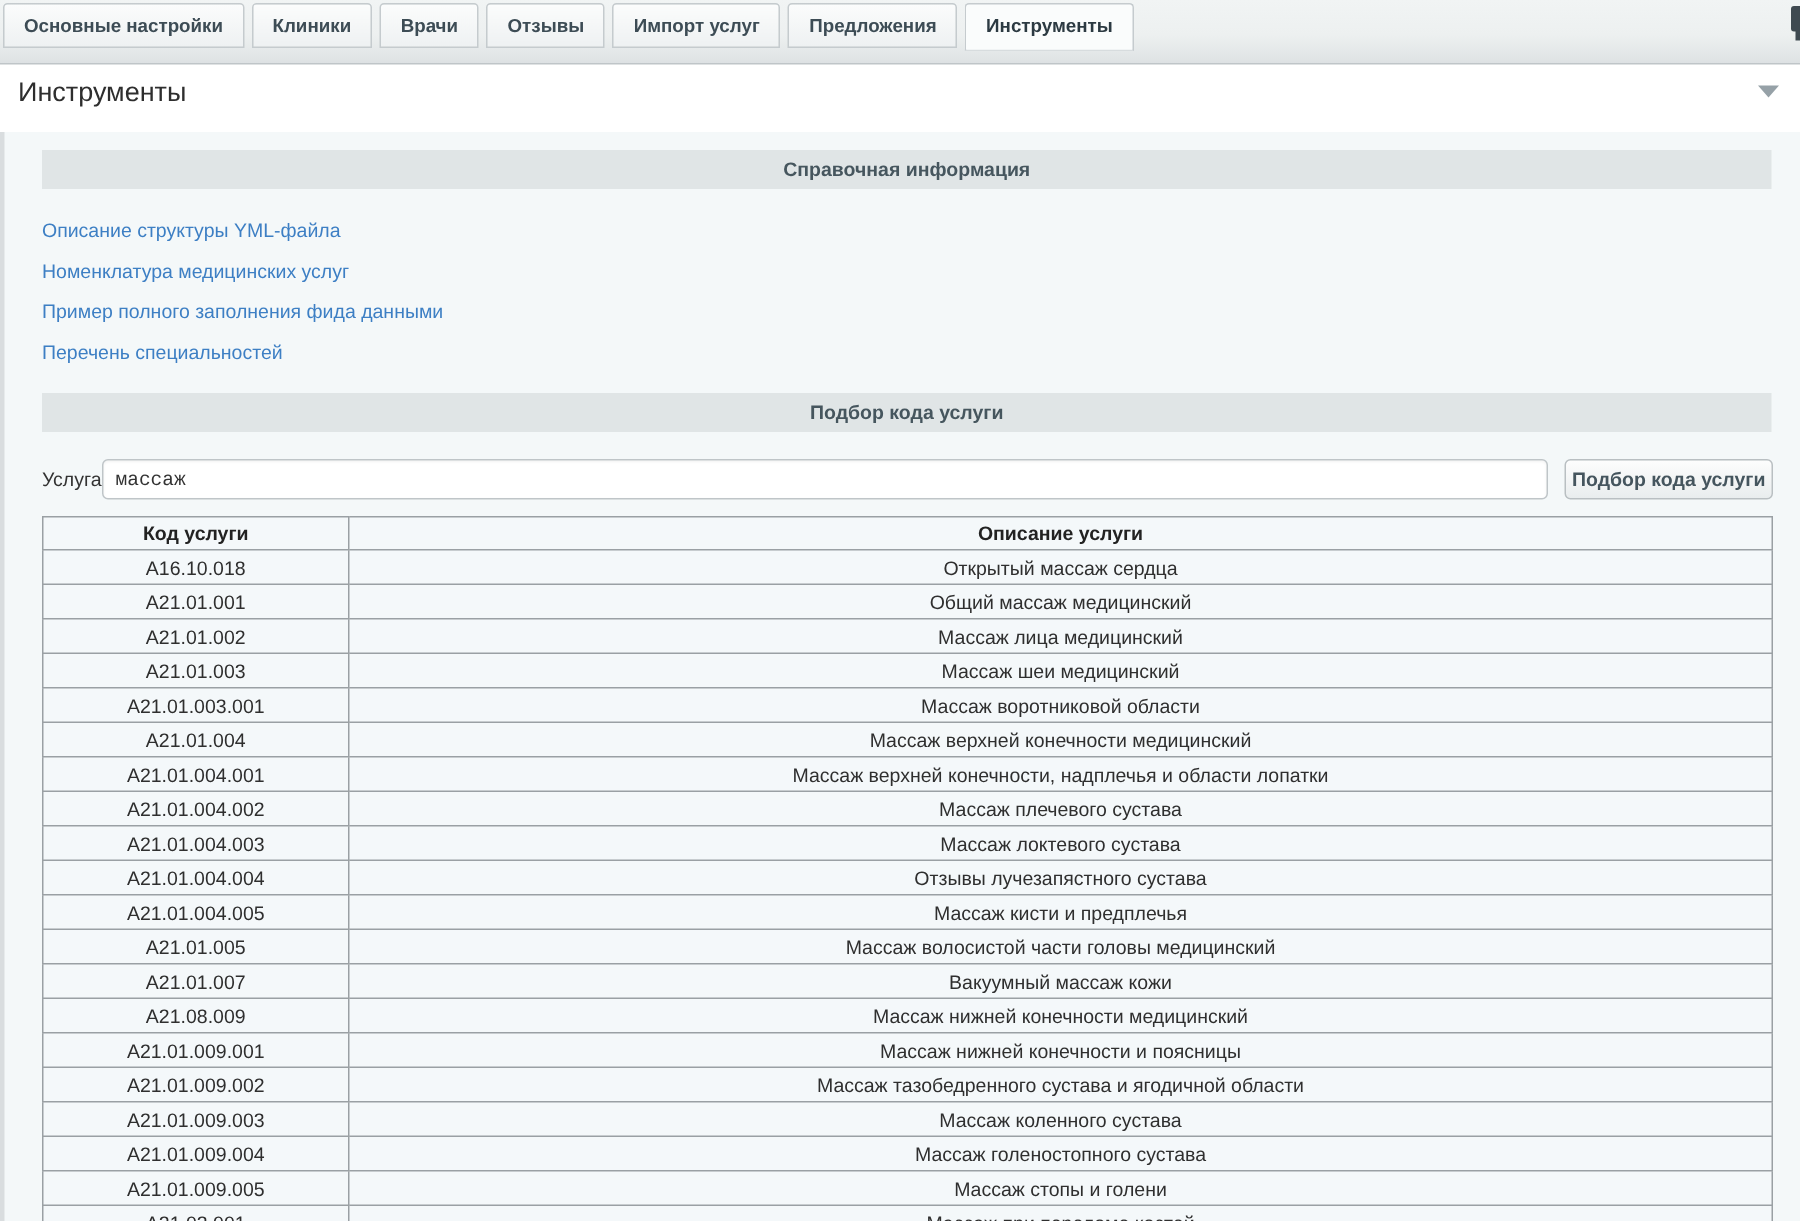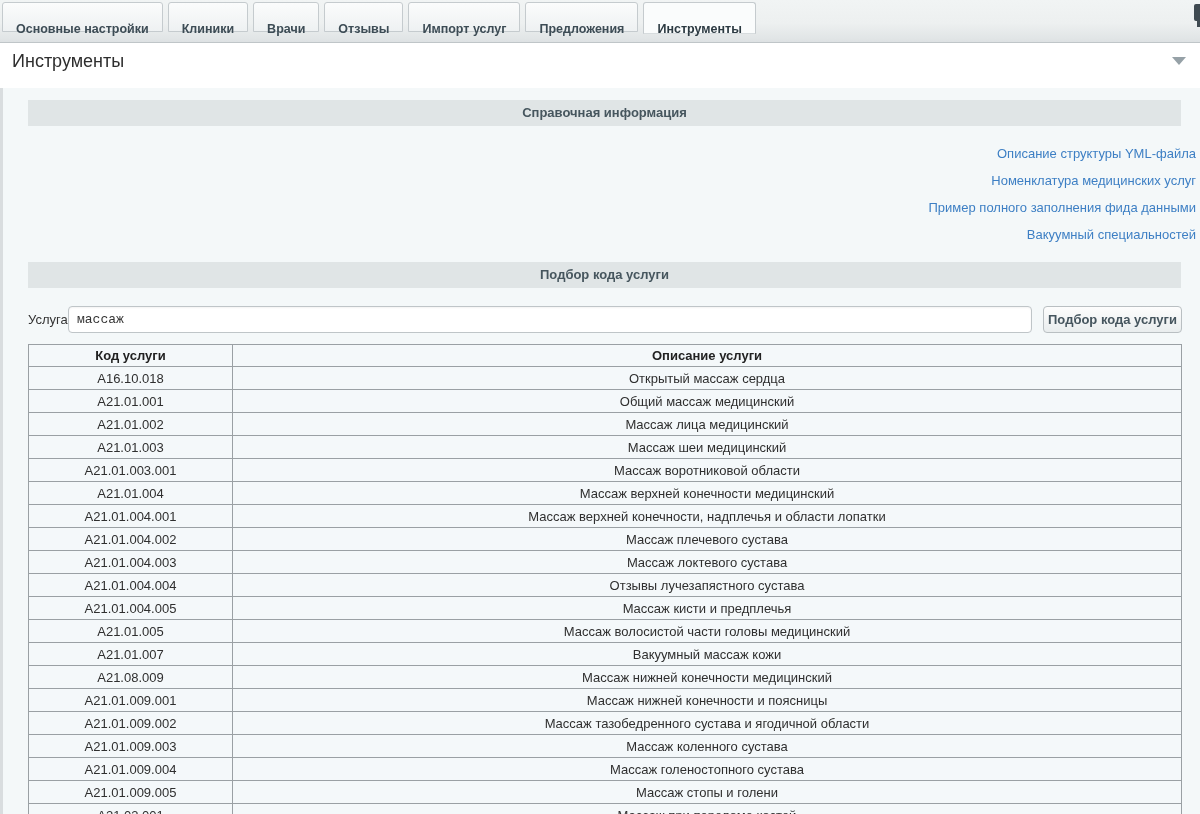--- a/index.html
+++ b/index.html
@@ -4,21 +4,21 @@
 <style>
   * { margin:0; padding:0; box-sizing:border-box; }
   html,body { width:1200px; height:814px; overflow:hidden; background:#ffffff;
     font-family:"Liberation Sans","DejaVu Sans",sans-serif; }
 
   
   .tabbar { position:absolute; top:0; left:0; width:1200px; height:43px;
     background:linear-gradient(to bottom,#f1f4f4 0%,#edf0f0 55%,#e1e5e6 92%,#dde1e3 100%);
     border-bottom:1px solid #bfc5c8; padding-left:2px; white-space:nowrap; }
   .tab { display:inline-block; vertical-align:top; margin-top:2px; margin-right:5px;
-    height:30px; line-height:28px; padding:12px 13px;
+    height:30px; line-height:28px; padding:0 13px;
     border:1px solid #c5cbce; border-radius:3px 3px 0 0;
     background:linear-gradient(to bottom,#fbfcfc,#eef1f2);
     font-size:12.5px; font-weight:bold; color:#3d4c55; cursor:pointer; }
   .tab.active { background:#fafcfc; color:#2c3a42; height:32px;
     border-bottom-color:#d7dcde; }
 
   .pin { position:absolute; top:4px; right:-4px; width:10px; height:17px;
     background:#3f4a51; border-radius:2px; }
   .pin::after { content:""; position:absolute; left:3px; top:16px; width:3px;
     height:7px; background:#3f4a51; }
@@ -32,21 +32,21 @@
 
   
   .panel { position:absolute; top:88px; left:0; right:0; bottom:0;
     background:var(--panel-bg,#f4f8f9); border-left:3px solid #d9dddf;
     padding:12px 4px 0 25px; }
 
   .section-bar { width:1153px; height:26px; line-height:26px; text-align:center;
     background:var(--header-bar-bg,#e0e5e6); font-size:13px; font-weight:bold;
     color:var(--header-bar-text,#46565e); }
 
-  .links { margin:14px 0 0 0; height:108px;text-align:right; }
+  .links { margin:14px 0 0 0; height:108px; }
   .links a { display:block; line-height:27px; font-size:13px;
     color:var(--link-color,#3d7fc4); text-decoration:none; cursor:pointer; }
 
   .bar2 { margin-top:14px; }
 
   .search-row { position:relative; margin-top:18px; height:27px; width:1156px; }
   .search-row .lbl { position:absolute; left:0; top:6px; font-size:13px; color:#333; }
   .search-row input { position:absolute; left:40px; top:0; width:964px; height:27px;
     border:1px solid #bfc5c8; border-radius:4px; background:#fff; color:#333;
     font-size:13px; padding:0 8px; font-family:Liberation Mono, monospace; outline:none;
@@ -76,21 +76,21 @@
 <div class="collapse-caret"></div>
 
 <div class="panel">
 
   <div class="section-bar">Справочная информация</div>
 
   <div class="links">
       <a href="#">Описание структуры YML-файла</a>
       <a href="#">Номенклатура медицинских услуг</a>
       <a href="#">Пример полного заполнения фида данными</a>
-      <a href="#">Вакуумный специальностей</a>
+      <a href="#">Перечень специальностей</a>
     </div>
 
   <div class="section-bar bar2">Подбор кода услуги</div>
 
   <div class="search-row">
     <span class="lbl">Услуга:</span>
     <input type="text" value="массаж" style="">
     <button>Подбор кода услуги</button>
   </div>
 

